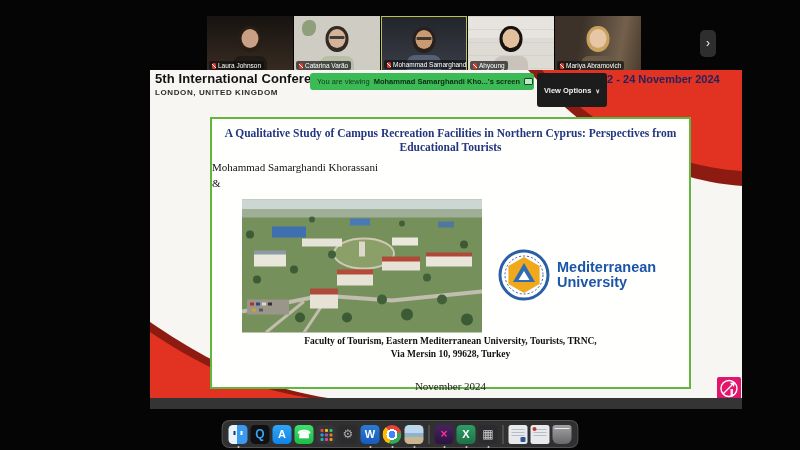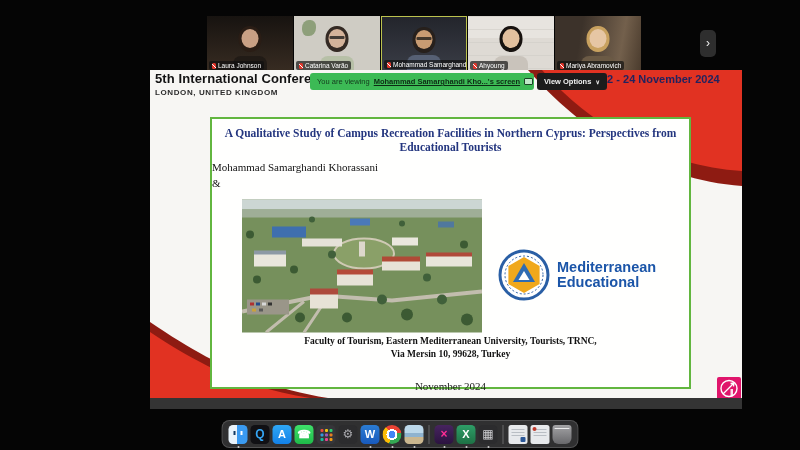--- a/index.html
+++ b/index.html
@@ -53,23 +53,23 @@
   .emu{position:absolute;left:286px;top:130px;display:flex;align-items:center;gap:7px;}
   .emu-text{font-family:"Liberation Sans",sans-serif;font-weight:700;color:#1b55a8;font-size:14.5px;line-height:1.07;}
   .affil{position:absolute;left:0;right:0;top:216px;text-align:center;font-weight:700;font-size:9.5px;color:#111;line-height:1.4;}
   .slide-date{position:absolute;left:0;right:0;top:261px;text-align:center;font-size:11px;color:#222;}
   .pink-logo{position:absolute;left:567px;top:307px;width:24px;height:23px;}
 
   
   .banner{position:absolute;left:310px;top:73px;height:17px;width:224px;background:#3cba55;border-radius:3px;
     display:flex;align-items:center;gap:4px;padding:0 7px;box-sizing:border-box;white-space:nowrap;overflow:hidden;}
   .banner .pref{font-size:7.5px;color:#143a1d;font-weight:400;}
-  .banner .subj{font-size:7.5px;color:#0d2b14;font-weight:700;text-decoration:underline;}
+  .banner .subj{font-size:7.5px;color:#0d2b14;font-weight:700;}
   .scr-icon{flex:0 0 auto;width:7px;height:5px;border:1px solid #1c4526;border-radius:1px;background:#bfe8c8;}
-  .view-options{position:absolute;left:537px;top:73px;height:17px;background:#1c1c1c;border:none;border-radius:3px;
+  .view-options{position:absolute;left:537px;top:73px;height:34px;background:#1c1c1c;border:none;border-radius:3px;
     color:#f2f2f2;font-size:7.5px;font-weight:700;display:flex;align-items:center;gap:4px;padding:0 7px;cursor:pointer;}
   .view-options .caret{font-size:6px;}
 
   
   .dock{position:absolute;left:50%;transform:translateX(-50%);top:420px;height:28px;
     background:rgba(88,88,90,.52);border:1px solid rgba(255,255,255,.16);border-radius:8px;
     display:flex;align-items:center;gap:3px;padding:0 6px;box-sizing:border-box;}
   .dicon{position:relative;width:19px;height:19px;border-radius:4.5px;flex:0 0 auto;
     display:flex;align-items:center;justify-content:center;font-size:11px;font-weight:700;cursor:pointer;}
   .running::after{content:"";position:absolute;left:50%;transform:translateX(-50%);bottom:-4px;width:2px;height:2px;border-radius:50%;background:#cfcfcf;}
@@ -238,21 +238,21 @@
         <svg width="52" height="52" viewBox="0 0 52 52" xmlns="http://www.w3.org/2000/svg">
           <circle cx="26" cy="26" r="24" fill="#fff" stroke="#2a5fa5" stroke-width="3"></circle>
           <circle cx="26" cy="26" r="19" fill="none" stroke="#2a5fa5" stroke-width="1" stroke-dasharray="2 2"></circle>
           <polygon points="26,8 41.6,17 41.6,35 26,44 10.4,35 10.4,17" fill="#f0a81c"></polygon>
           <polygon points="26,14 37,33 15,33" fill="#2f6cb3"></polygon>
           <polygon points="26,22 31.5,31 20.5,31" fill="#ffffff"></polygon>
           <rect x="20" y="34" width="12" height="2.5" fill="#f0a81c"></rect>
         </svg>
         <div class="emu-text">
           <div>Mediterranean</div>
-          <div>Educational</div>
+          <div>University</div>
         </div>
       </div>
 
       <div class="affil">
         <div>Faculty of Tourism, Eastern Mediterranean University, Tourists, TRNC,</div>
         <div>Via Mersin 10, 99628, Turkey</div>
       </div>
       <div class="slide-date">November 2024</div>
     </div>
 

